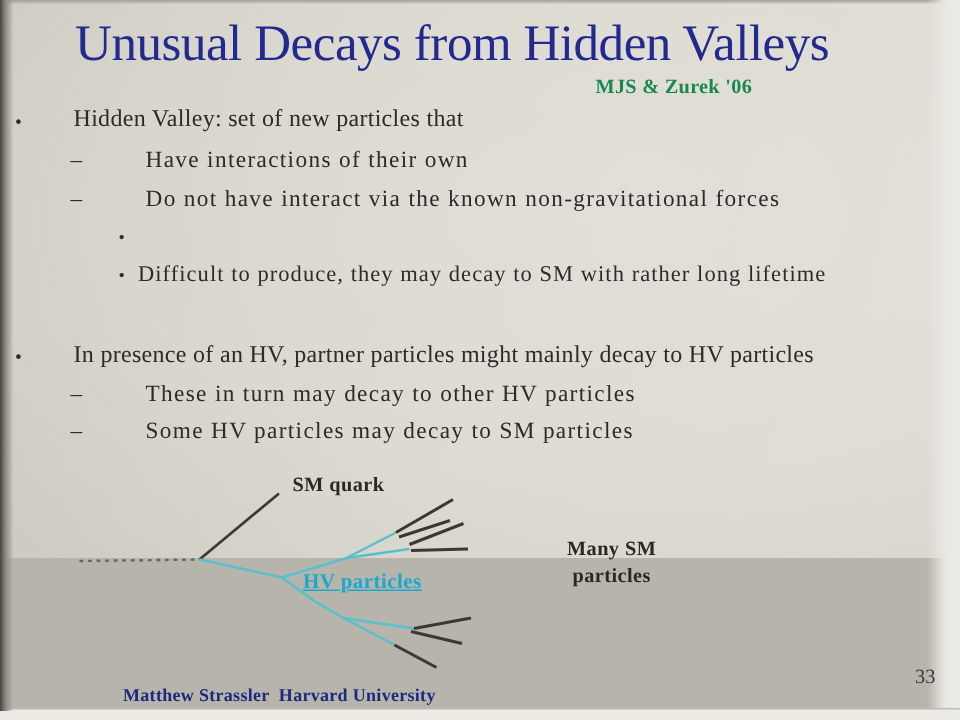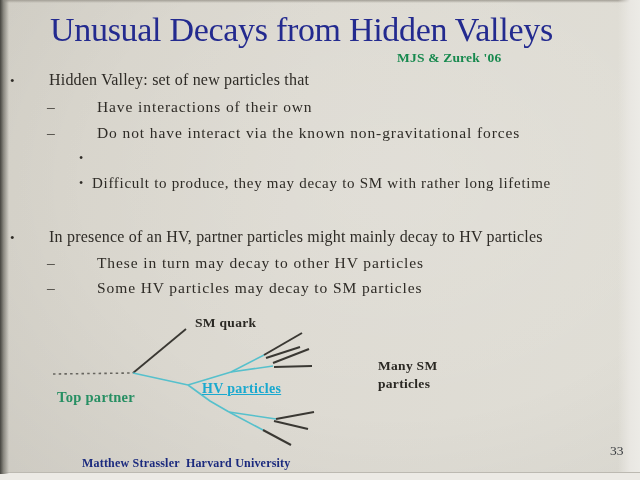--- a/index.html
+++ b/index.html
@@ -1,18 +1,18 @@
 <!DOCTYPE html>
 <html style="--title_navy: #232a8f; --citation_green: #17894e; --body_ink: #2e2b26; --hv_cyan: #1aa9cf; --partner_green: #278f63; --footer_navy: #1b2a7e; --diagram_line_cyan: #56c0cc; --diagram_line_black: #3a3833;"><head>
 <meta charset="utf-8">
 <style>
   html,body{margin:0;padding:0;}
   body{width:640px;height:480px;overflow:hidden;background:#b7b4ac;}
   .slide-photo{
-    position:relative;width:640px;height:480px;
+    position:relative;width:640px;height:372px;
     font-family:"Liberation Serif","DejaVu Serif",serif;
     background:
       radial-gradient(ellipse at 62% 38%, rgba(255,255,255,0.10) 0%, rgba(0,0,0,0.0) 55%, rgba(0,0,0,0.05) 100%),
       linear-gradient(100deg,#d6d3ca 0%,#dddad2 45%,#e0ded6 100%);
   }
   
   .edge-left{position:absolute;left:0;top:0;width:9px;height:474px;
     background:linear-gradient(90deg,#45443f 0%,#8b8981 40%,rgba(139,137,129,0) 100%);}
   .edge-top{position:absolute;left:0;top:0;width:640px;height:3px;
     background:linear-gradient(180deg,#a39f96 0%,rgba(163,159,150,0) 100%);}
@@ -35,21 +35,21 @@
   .l1 .marker{left:10px;font-size:13px;top:2px;}
   .l1 .text{margin-left:49px;}
   .l2{font-size:15.5px;letter-spacing:0.9px;}
   .l2 .marker{left:47px;}
   .l2 .text{margin-left:97px;}
   .l3{font-size:15px;letter-spacing:0.7px;}
   .l3 .marker{left:79px;font-size:12px;top:1px;}
   .l3 .text{margin-left:92px;}
 
   .diagram-svg{position:absolute;left:0px;top:300px;}
-  .dlabel{position:absolute;white-space:pre;font-weight:600;}
+  .dlabel{position:absolute;white-space:pre;font-weight:600;text-align:center;}
   .lbl-sm-quark{left:195px;top:315px;font-size:13.5px;color:#2a2823;letter-spacing:0.3px;}
   .lbl-hv{left:202px;top:381px;font-size:14px;color:var(--hv_cyan,#1aa9cf);letter-spacing:0.3px;text-decoration:underline;}
   .lbl-top-partner{left:57px;top:389px;font-size:14.5px;color:var(--partner_green,#278f63);letter-spacing:0.3px;}
   .lbl-many-sm{left:335px;top:357px;font-size:13.5px;color:#2a2823;line-height:1.35;letter-spacing:0.3px;margin-left:43px;}
 
   .footer{position:absolute;left:38px;top:456px;font-size:12px;font-weight:bold;
     color:var(--footer_navy,#1b2a7e);white-space:pre;letter-spacing:0.2px;margin-left:44px;}
   .page-number{position:absolute;left:610px;top:443px;font-size:13.5px;color:#35383c;}
 </style>
 </head>
@@ -119,20 +119,19 @@
       <path d="M273,363 L309,349"></path>
       <path d="M274,367 L312,366"></path>
       <path d="M276,419 L314,412"></path>
       <path d="M274,421 L308,429"></path>
       <path d="M263,430 L291,445"></path>
     </g>
   </svg>
 
   <div class="dlabel lbl-sm-quark">SM quark</div>
   <div class="dlabel lbl-hv">HV particles</div>
-  <div class="dlabel lbl-top-partner">Top partner</div>
   <div class="dlabel lbl-many-sm">Many SM
 particles</div>
 
   <div class="footer">Matthew Strassler  Harvard University</div>
   <div class="page-number">33</div>
 
 </div>
 
 </body></html>

